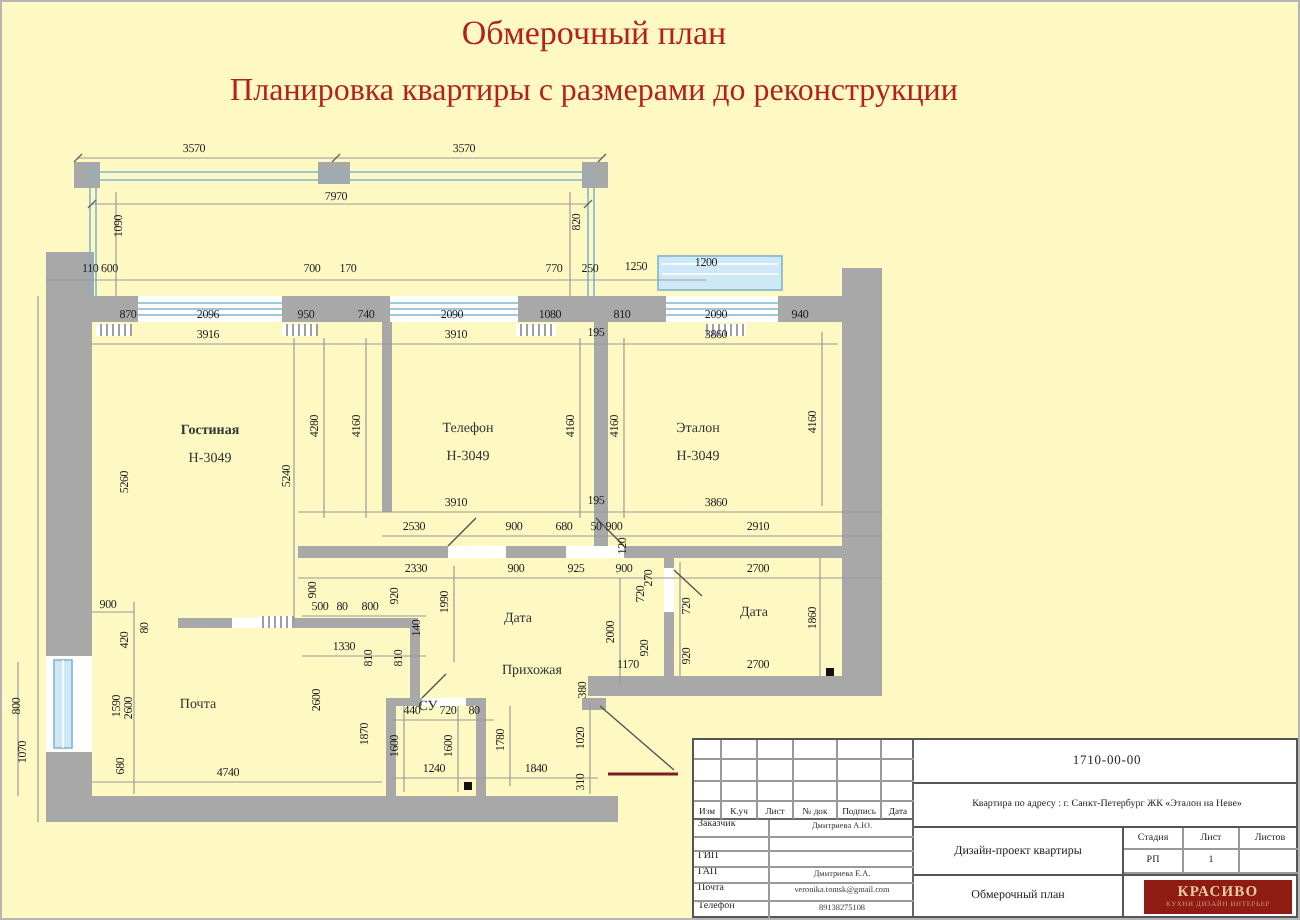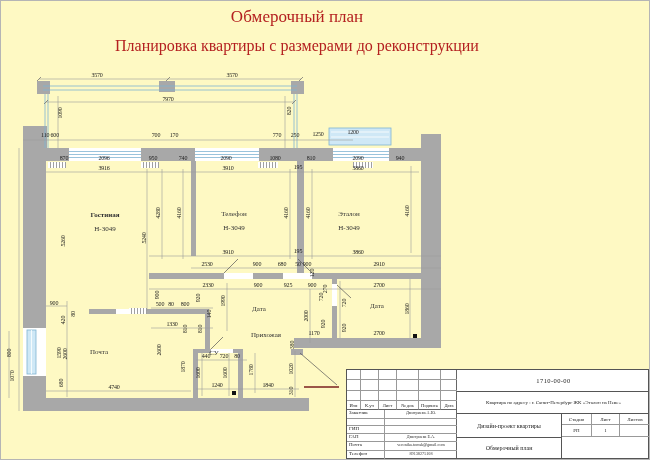--- a/index.html
+++ b/index.html
@@ -355,15 +355,21 @@
 
     <div class="s-stage">
       <span>Стадия</span>
       <span>Лист</span>
       <span>Листов</span>
       <span>РП</span>
       <span>1</span>
       <span></span>
     </div>
 
+    <div class="s-logo-wrap">
+      <div class="s-logo">
+        <div class="logo-name">КРАСИВО</div>
+        <div class="logo-tag">КУХНИ ДИЗАЙН ИНТЕРЬЕР</div>
+      </div>
+    </div>
   </div>
 
 </div>
 
 </body></html>

